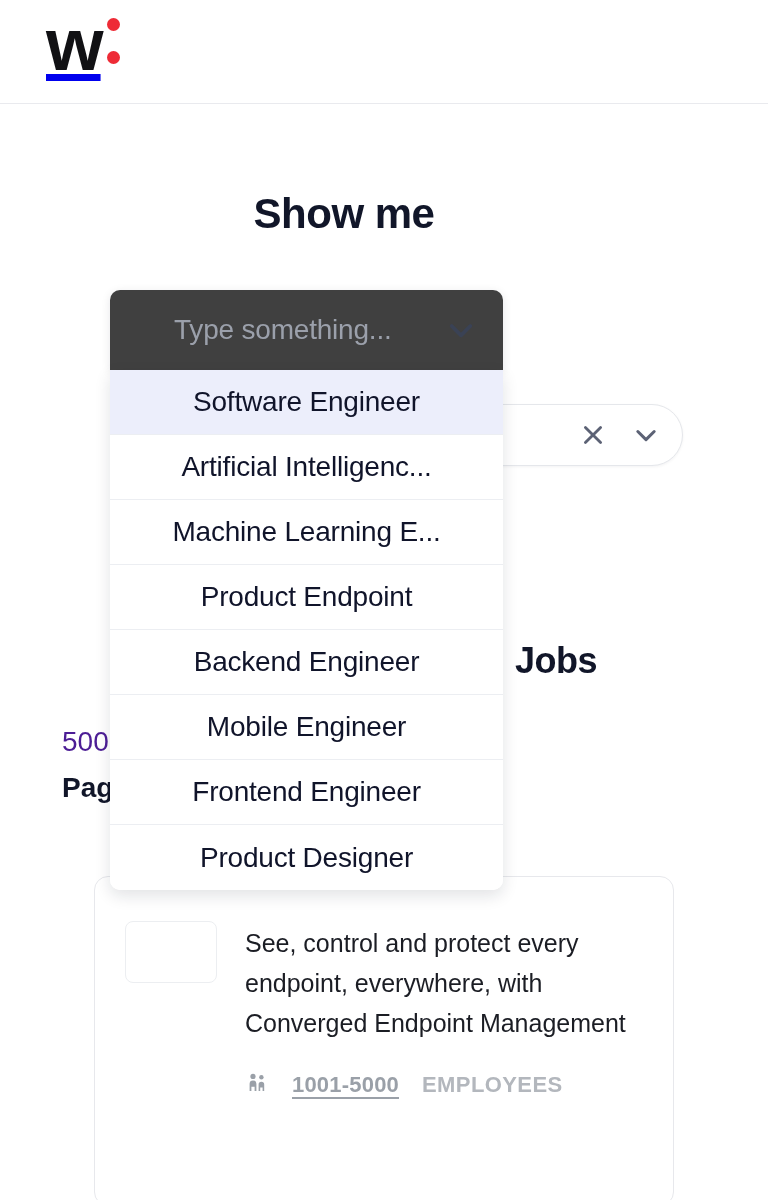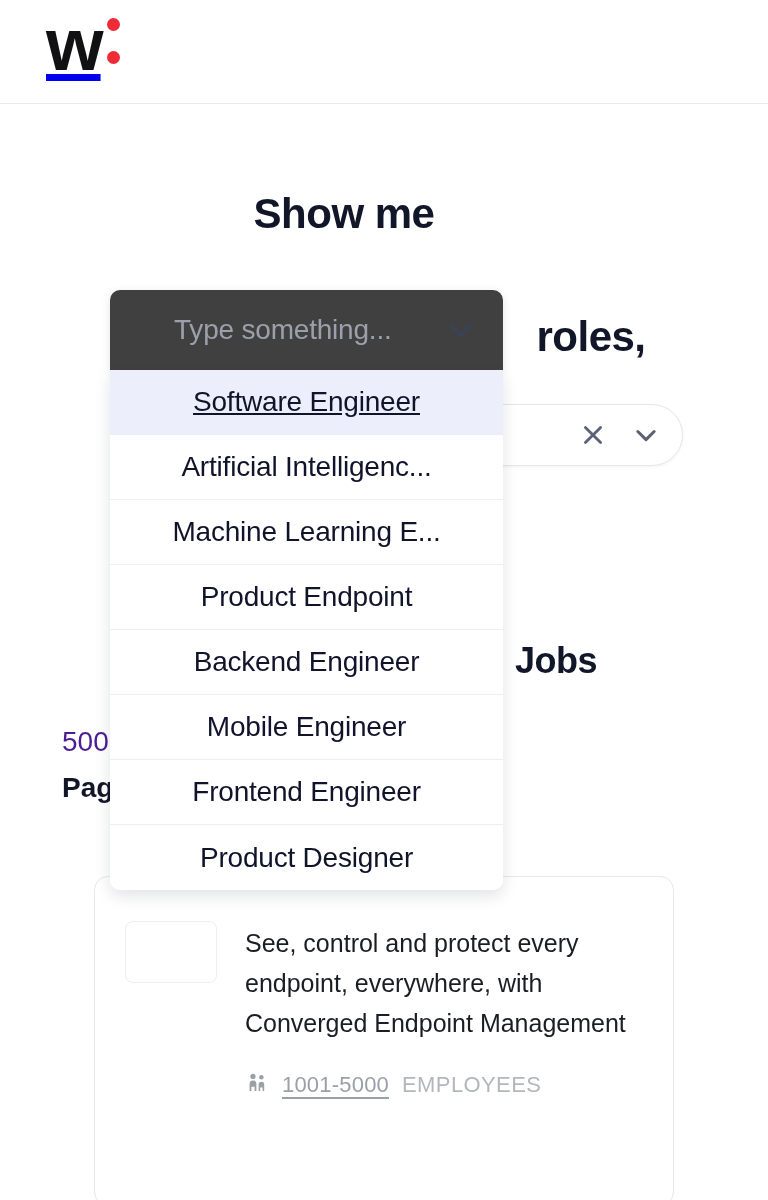--- a/index.html
+++ b/index.html
@@ -109,22 +109,23 @@
     border-radius: 8px;
     background: #ffffff;
     flex: none;
   }
   .card-body { flex: 1; padding-top: 2px; }
   .card-desc {
     font-size: 25px; line-height: 40px; color: #1b1d24; font-weight: 400;
     max-width: 400px;
   }
   .employees-row {
-    display: flex; align-items: center; gap: 13px;
+    display: flex; align-items: center; gap: 23px;
     margin-top: 28px;
+    font-weight: bold;
   }
   .employees-range {
     font-size: 22px; color: #9aa0a8; letter-spacing: 0.2px;
     text-decoration: underline; text-underline-offset: 5px;
   }
   .employees-label {
     font-size: 22px; color: #b3b7bd; letter-spacing: 0.4px;
   }
 
   
@@ -154,42 +155,41 @@
   .combo-option {
     height: 65px;
     display: flex; align-items: center; justify-content: center;
     font-size: 28px; color: #10142a; font-weight: 400;
     letter-spacing: -0.2px;
     border-bottom: 1px solid #eceef2;
     background: #ffffff;
     white-space: nowrap;
   }
   .combo-option:last-child { border-bottom: none; }
-  .combo-option.is-highlighted { background: #eceefb; text-decoration: underline; }
+  .combo-option.is-highlighted { background: #eceefb; }
 </style>
 </head>
 <body>
 
 <div class="page">
 
   <header class="site-header">
     <a class="logo-wrap" href="#">
       <span class="logo-w">w</span>
       <span class="logo-dots">
           <i></i>
           <i></i>
         </span>
     </a>
   </header>
 
   <div class="headline">Show me</div>
 
   <div class="line2">
     <span class="combo-slot"></span>
-    <span class="word-roles">roles,</span>
   </div>
 
   <div class="line3">
     <span class="word-th">th</span>
   </div>
 
   <div class="pill-select">
     <span class="icn">
       <svg width="26" height="26" viewBox="0 0 24 24" fill="none" stroke="currentColor" stroke-width="2.6" stroke-linecap="round">
         <line x1="5" y1="5" x2="19" y2="19"></line>

